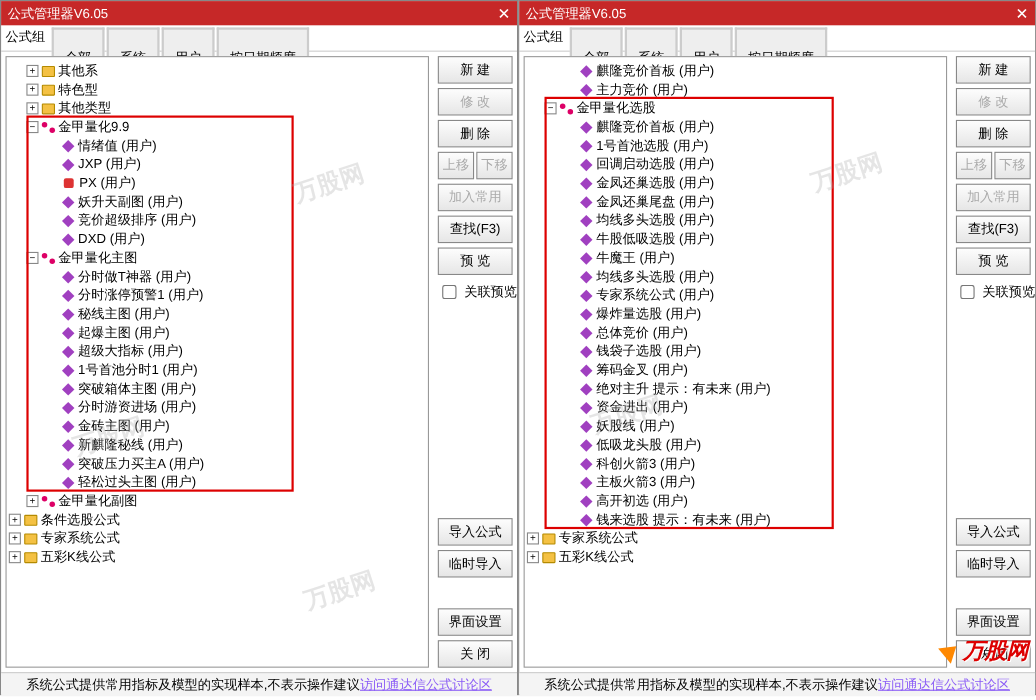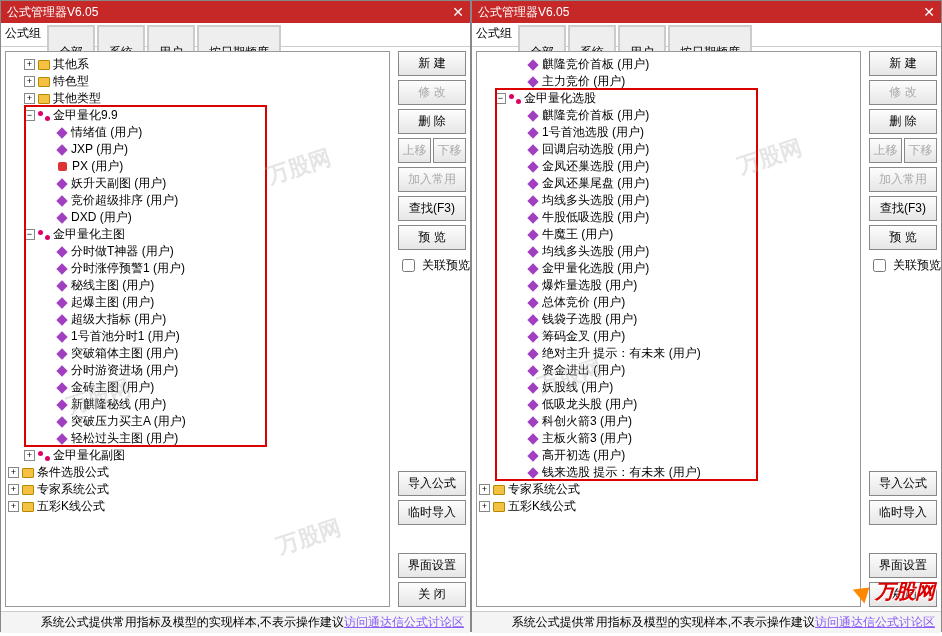--- a/index.html
+++ b/index.html
@@ -24,21 +24,21 @@
 .node { display: flex; align-items: center; white-space: nowrap; }
 .exp { width: 11px; height: 11px; border: 1px solid #888; display: inline-flex; align-items: center; justify-content: center; line-height: 9px; font-size: 9px; margin-right: 3px; background: #fff; cursor: pointer; flex-shrink:0; }
 .spacer { display: inline-block; width: 16px; flex-shrink:0; }
 .ic-folder { width: 12px; height: 10px; background: #f4c143; border: 1px solid #b48a00; border-radius: 1px; display: inline-block; margin-right: 3px; flex-shrink:0; }
 .ic-bind { width: 12px; height: 12px; display:inline-block; position:relative; margin-right: 3px; flex-shrink:0; }
 .ic-bind::before { content:""; position:absolute; left:0; top:1px; width:5px; height:5px; background:#d06; border-radius:50%; }
 .ic-bind::after { content:""; position:absolute; right:0; bottom:1px; width:5px; height:5px; background:#d06; border-radius:50%; }
 .ic-diamond { width:8px; height:8px; background:#a040c0; transform:rotate(45deg); display:inline-block; margin:0 5px 0 2px; flex-shrink:0; }
 .ic-stop { width:9px; height:9px; background:#d33; display:inline-block; margin:0 5px 0 2px; flex-shrink:0; border-radius:2px; }
 .redbox { position:absolute; border:2px solid #d00; pointer-events:none; }
-.footer { height: 22px; border-top: 1px solid #ccc; display:flex; align-items:center; justify-content:flex-end; padding:0 6px; font-size:12px; background:#f4f4f4; }
+.footer { height: 22px; border-top: 1px solid #ccc; display:flex; align-items:center; justify-content:center; padding:0 6px; font-size:12px; background:#f4f4f4; }
 .footer a { color:#8b5cf6; text-decoration:underline; cursor:pointer; }
 .watermark { position:absolute; color:rgba(170,170,170,0.3); font-size:22px; transform:rotate(-18deg); pointer-events:none; font-weight:bold; }
 .logo-overlay { position:absolute; right:6px; bottom:26px; display:flex; align-items:center; gap:4px; pointer-events:none; }
 .logo-arrow { width:0; height:0; border-left:14px solid #ff8800; border-top:9px solid transparent; border-bottom:9px solid transparent; transform:rotate(-40deg); }
 .logo-text { color:#d00; font-size:20px; font-weight:bold; font-style:italic; text-shadow:1px 1px 0 #fff; }
 .sidebar .gap { flex:1; }
 </style>
 </head>
 <body>
 
@@ -368,21 +368,21 @@
             <span class="spacer"></span>
             <span class="spacer"></span>
             <span class="ic-diamond"></span>
             <span>均线多头选股  (用户)</span>
           </div>
           <div class="node">
             <span class="spacer"></span>
             <span class="spacer"></span>
             <span class="spacer"></span>
             <span class="ic-diamond"></span>
-            <span>金甲量化选股  (用户)</span>
+            <span>专家系统公式  (用户)</span>
           </div>
           <div class="node">
             <span class="spacer"></span>
             <span class="spacer"></span>
             <span class="spacer"></span>
             <span class="ic-diamond"></span>
             <span>爆炸量选股  (用户)</span>
           </div>
           <div class="node">
             <span class="spacer"></span>

